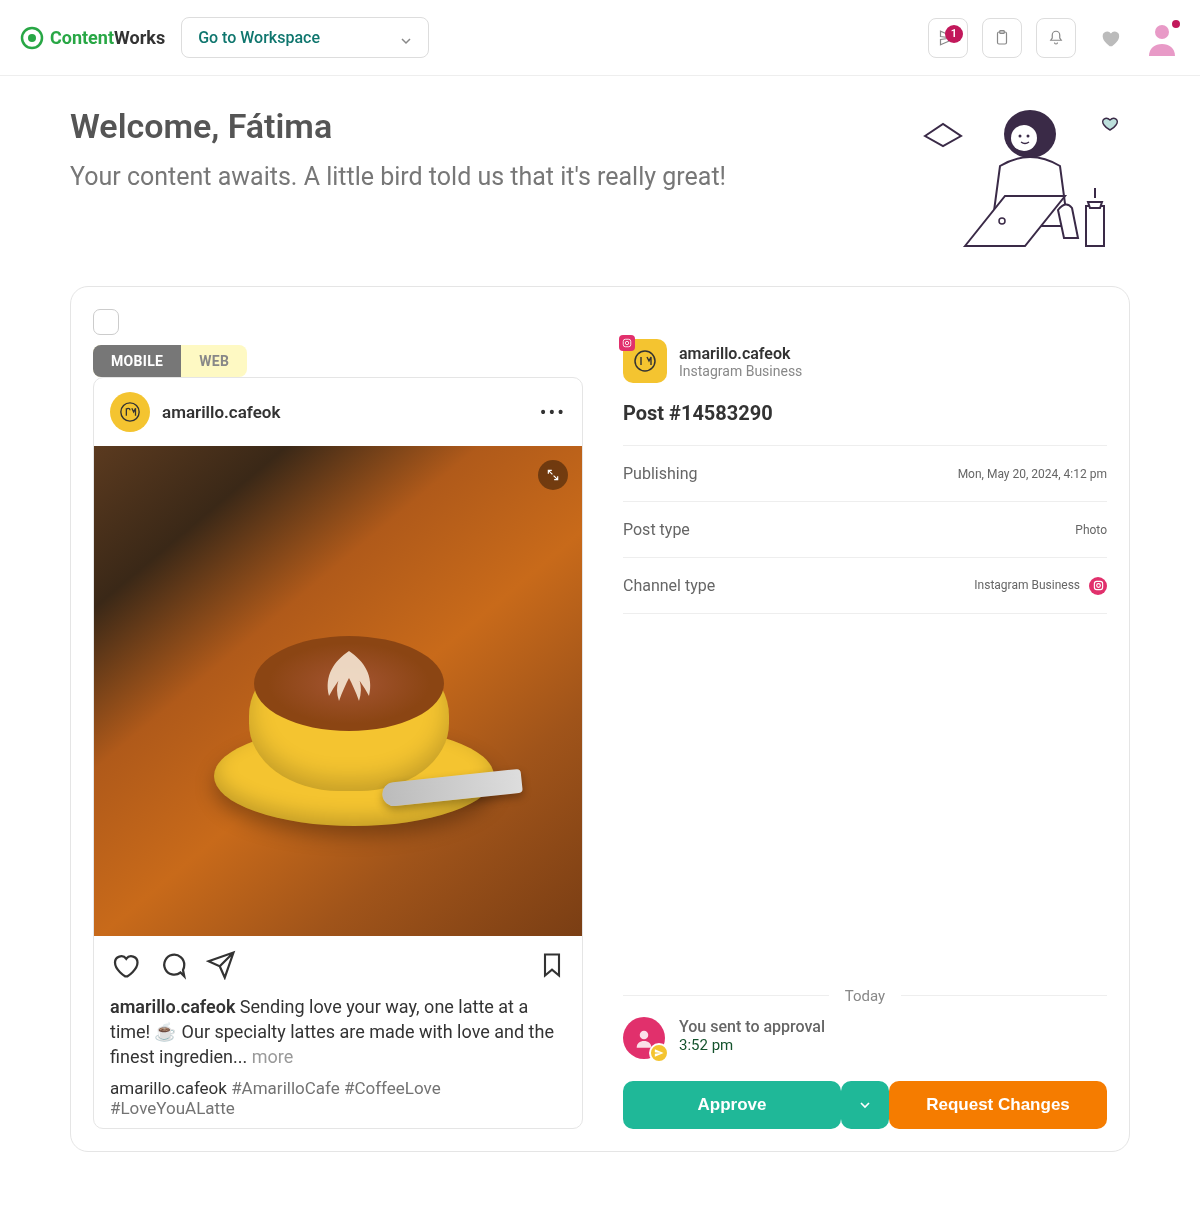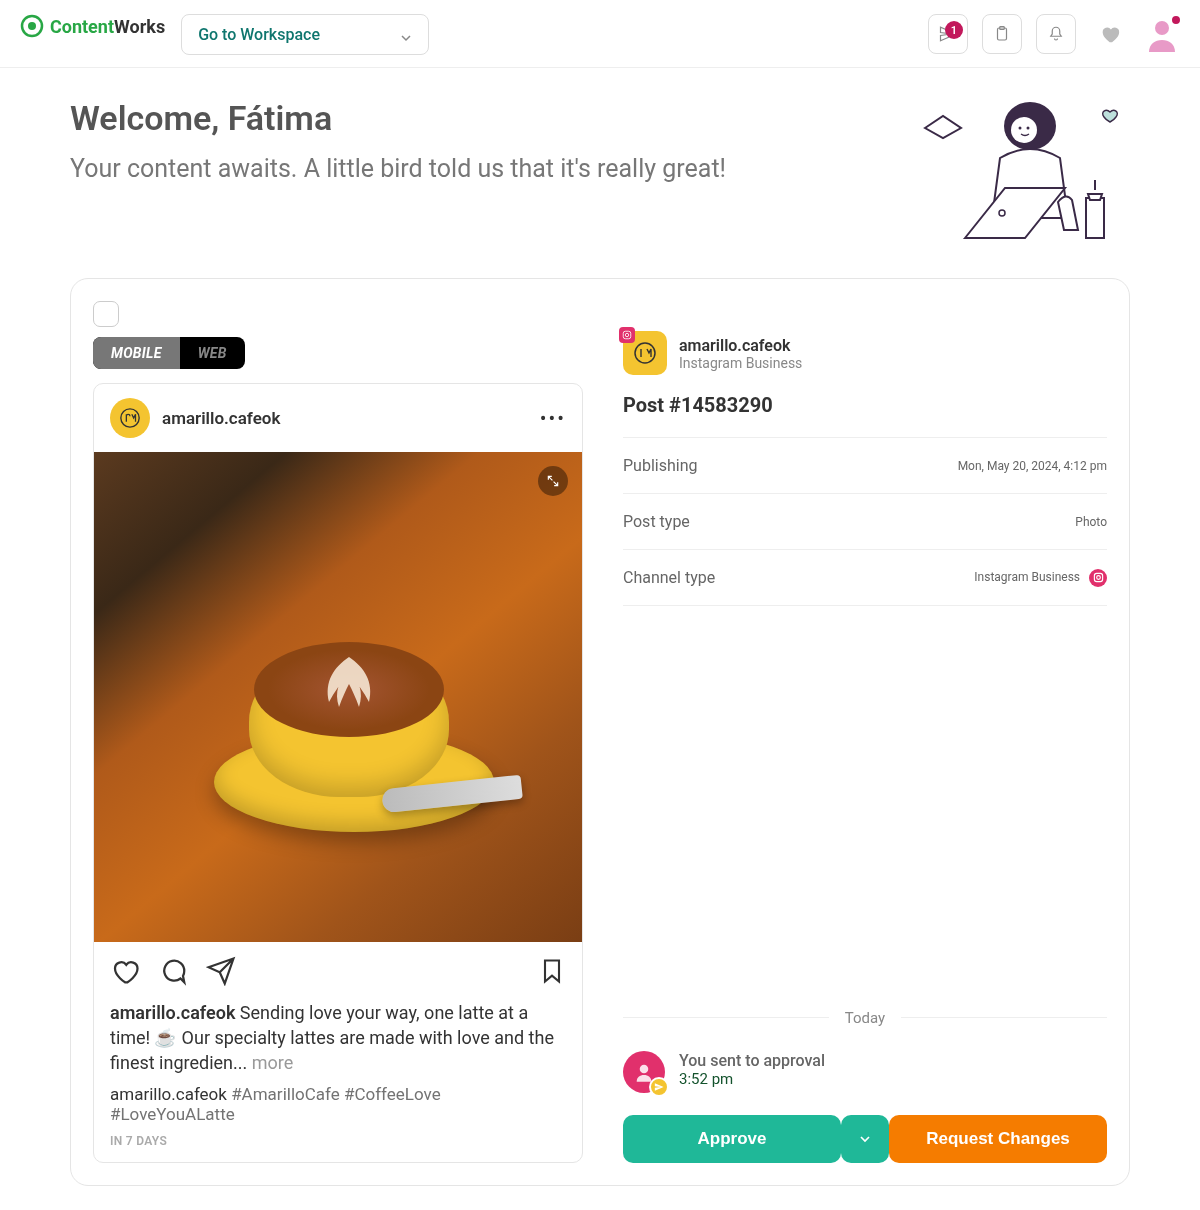--- a/index.html
+++ b/index.html
@@ -1,19 +1,19 @@
 <!DOCTYPE html>
 <html><head>
 <meta charset="utf-8">
 <style>
 * { box-sizing: border-box; margin: 0; padding: 0; }
 body { font-family: -apple-system, BlinkMacSystemFont, "Segoe UI", Roboto, sans-serif; background: #fff; color: #333; width: 1200px; height: 1210px; overflow: hidden; }
 
 
-.topbar { display: flex; align-items: flex-start; padding: 14px 20px; border-bottom: 1px solid #eee; height: 68px; }
+.topbar { display: flex; align-items: center; padding: 14px 20px; border-bottom: 1px solid #eee; height: 76px; }
 .logo { display: flex; align-items: center; gap: 6px; }
 .logo-icon { width: 24px; height: 24px; }
 .logo-text { font-weight: 700; font-size: 18px; color: #28a745; }
 .logo-text .dark { color: #333; }
 .workspace-select { margin-left: 16px; display: flex; align-items: center; gap: 80px; padding: 10px 16px; border: 1px solid #ddd; border-radius: 8px; font-size: 16px; color: #0f766e; font-weight: 500; cursor: pointer; }
 .chev-down { width: 12px; height: 12px; }
 .topbar-right { margin-left: auto; display: flex; align-items: center; gap: 14px; }
 .icon-btn { width: 40px; height: 40px; border: 1px solid #ddd; border-radius: 8px; display: flex; align-items: center; justify-content: center; position: relative; cursor: pointer; }
 .icon-btn.noborder { border: none; }
 .badge-num { position: absolute; top: 6px; right: 4px; background: #c2185b; color: #fff; border-radius: 50%; width: 18px; height: 18px; font-size: 11px; display: flex; align-items: center; justify-content: center; font-weight: 600; }
@@ -25,21 +25,21 @@
 .welcome-row { display: flex; justify-content: space-between; align-items: flex-start; }
 .welcome-text h1 { font-size: 34px; color: #555; font-weight: 600; margin-bottom: 16px; }
 .welcome-text p { font-size: 25px; color: #777; }
 .illustration { width: 220px; height: 160px; position: relative; }
 
 
 .card { margin-top: 20px; border: 1px solid #e5e5e5; border-radius: 18px; padding: 22px; display: flex; gap: 40px; }
 .left-col { width: 490px; flex-shrink: 0; }
 .right-col { flex: 1; display: flex; flex-direction: column; }
 .checkbox { width: 26px; height: 26px; border: 1.5px solid #ccc; border-radius: 7px; margin-bottom: 10px; cursor: pointer; }
-.preview-tabs { display: inline-flex; background: #000000; border-radius: 8px; overflow: hidden; margin-bottom: 14px; font-style: italic; }
+.preview-tabs { display: inline-flex; background: #fef9c3; border-radius: 8px; overflow: hidden; margin-bottom: 0; }
 .preview-tabs .tab { padding: 8px 18px; font-size: 14px; font-weight: 700; color: #888; cursor: pointer; letter-spacing: 0.3px; }
 .preview-tabs .tab.active { background: #777; color: #fff; }
 
 
 .ig-preview { border: 1px solid #e5e5e5; border-radius: 10px; overflow: hidden; }
 .ig-head { display: flex; align-items: center; padding: 14px 16px; gap: 12px; }
 .ig-avatar { width: 40px; height: 40px; border-radius: 50%; background: #f4c430; display: flex; align-items: center; justify-content: center; }
 .ig-username { font-weight: 600; font-size: 17px; color: #333; }
 .ig-dots { margin-left: auto; font-size: 20px; color: #333; letter-spacing: 2px; cursor: pointer; }
 .ig-image { width: 100%; height: 490px; position: relative; background: linear-gradient(140deg, #5b3a1f 0%, #3a2817 18%, #b05a1a 36%, #c86a1a 55%, #a0541a 75%, #7a3e14 100%); overflow: hidden; }
@@ -63,21 +63,21 @@
 .acct-avatar { width: 44px; height: 44px; border-radius: 10px; background: #f4c430; display: flex; align-items: center; justify-content: center; position: relative; }
 .acct-avatar .ig-badge { position: absolute; top: -4px; left: -4px; width: 16px; height: 16px; background: #e1306c; border-radius: 4px; display: flex; align-items: center; justify-content: center; }
 .acct-name { font-weight: 600; font-size: 16px; color: #333; }
 .acct-type { font-size: 14px; color: #888; }
 .post-id { font-size: 20px; font-weight: 700; color: #333; margin-top: 18px; padding-bottom: 20px; border-bottom: 1px solid #eee; }
 .meta-row { display: flex; justify-content: space-between; align-items: center; padding: 18px 0; border-bottom: 1px solid #eee; }
 .meta-label { font-size: 16px; color: #666; }
 .meta-value { font-size: 12px; color: #666; }
 .channel-icon { display: inline-flex; width: 18px; height: 18px; background: #e1306c; border-radius: 50%; align-items: center; justify-content: center; margin-left: 6px; vertical-align: middle; }
 
-.today-sep { display: flex; align-items: center; gap: 16px; margin-top: auto; margin-bottom: 24px; padding-top: 40px; }
+.today-sep { display: flex; align-items: center; gap: 16px; margin-top: auto; margin-bottom: 12px; padding-top: 40px; }
 .today-sep .line { flex: 1; height: 1px; background: #eee; }
 .today-sep .lbl { font-size: 15px; color: #888; }
 .activity { display: flex; gap: 14px; margin-bottom: 22px; }
 .activity-avatar { width: 42px; height: 42px; border-radius: 50%; background: #e1306c; position: relative; display: flex; align-items: center; justify-content: center; }
 .activity-avatar .mini { position: absolute; bottom: -4px; right: -4px; width: 20px; height: 20px; background: #f4c430; border-radius: 50%; border: 2px solid #fff; display: flex; align-items: center; justify-content: center; }
 .activity-text .t1 { font-size: 16px; color: #666; font-weight: 500; }
 .activity-text .t2 { font-size: 15px; color: #14532d; }
 .action-buttons { display: flex; }
 .btn { padding: 14px 0; border-radius: 10px; font-size: 17px; font-weight: 600; border: none; cursor: pointer; display: flex; align-items: center; justify-content: center; color: #fff; }
 .btn-approve { background: #1fb898; flex: 1; }
@@ -211,21 +211,20 @@
           <span class="save"><svg width="28" height="28" viewBox="0 0 24 24">
                 <path d="M6 3h12v18l-6-5-6 5z" fill="none" stroke="#333" stroke-width="1.8"></path>
               </svg></span>
         </div>
         <div class="ig-caption">
           <span class="un">amarillo.cafeok</span><span> Sending love your way, one latte at a time! ☕ Our specialty lattes are made with love and the finest ingredien... </span><span class="more">more</span>
         </div>
         <div class="ig-hashtags">
           <span class="un">amarillo.cafeok </span><a>#AmarilloCafe</a> <a>#CoffeeLove</a> <a>#LoveYouALatte</a>
         </div>
-        <div class="ig-time">IN 7 DAYS</div>
       </div>
     </div>
 
     <div class="right-col">
       <div class="acct-row">
         <div class="acct-avatar">
           <span class="ig-badge">
             <svg width="10" height="10" viewBox="0 0 24 24">
                 <rect x="3" y="3" width="18" height="18" rx="5" fill="none" stroke="#fff" stroke-width="2"></rect>
                 <circle cx="12" cy="12" r="4" fill="none" stroke="#fff" stroke-width="2"></circle>

